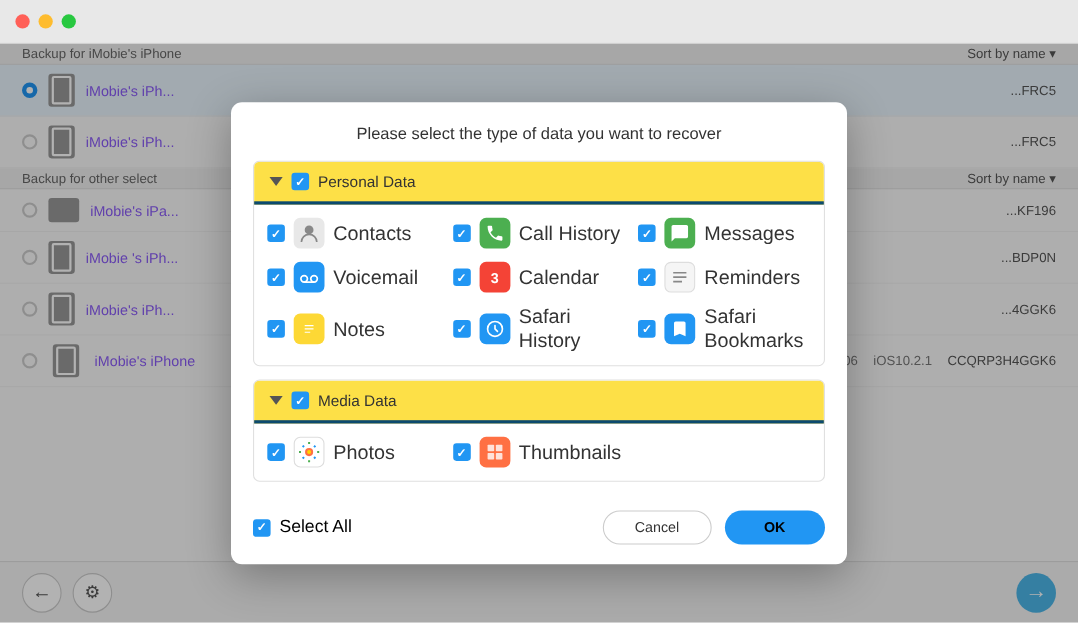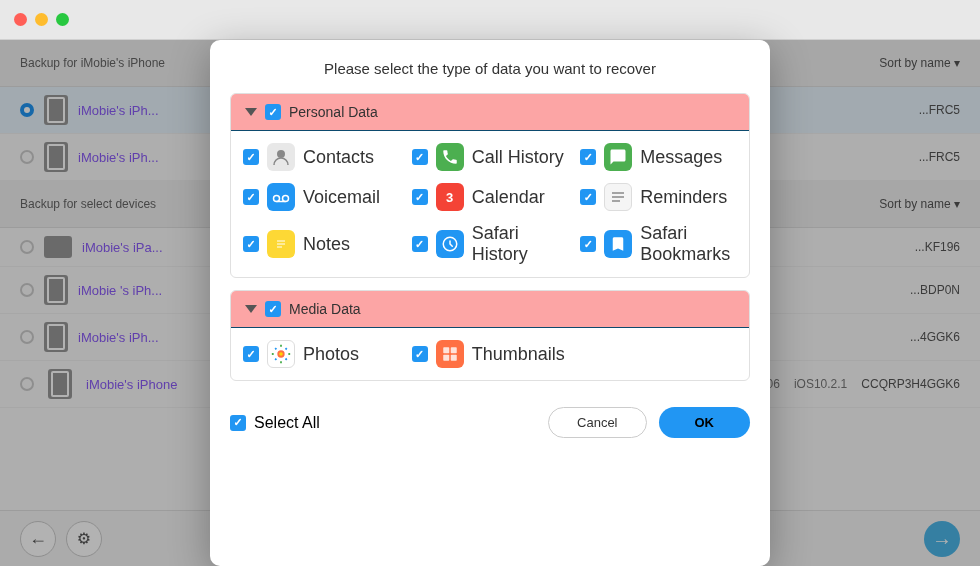--- a/index.html
+++ b/index.html
@@ -34,21 +34,21 @@
     .traffic-maximize { background: #28c840; }
 
     
     .list-area {
       position: absolute;
       top: 40px; left: 0; right: 0; bottom: 0;
       background: #fafafa;
     }
 
     .section-header {
-      padding: 16px 20px;
+      padding: 2px 20px;
       background: #f0f0f0;
       font-size: 12px;
       color: #666;
       display: flex;
       justify-content: space-between;
       align-items: flex-start;
       border-bottom: 1px solid #e0e0e0;
     }
     .sort-by {
       font-size: 12px;
@@ -149,20 +149,21 @@
       color: white;
       font-size: 20px;
     }
 
     
     .modal-overlay {
       position: absolute;
       top: 40px; left: 0; right: 0; bottom: 0;
       background: rgba(0,0,0,0.3);
       display: flex;
+      align-items: center;
       justify-content: center;
       z-index: 100;
     }
 
     
     .modal {
       background: white;
       border-radius: 10px;
       box-shadow: 0 10px 40px rgba(0,0,0,0.3);
       width: 560px;
@@ -188,22 +189,22 @@
       border: 1px solid #e0e0e0;
       border-radius: 6px;
       margin-bottom: 12px;
       overflow: hidden;
     }
 
     .section-title-row {
       display: flex;
       align-items: center;
       padding: 10px 14px;
-      background: #fca5a5;
-      border-bottom: 1px solid #0c4a6e;
+      background: #fde047;
+      border-bottom: 3px solid #0c4a6e;
       gap: 8px;
     }
     .section-triangle {
       width: 0; height: 0;
       border-left: 6px solid transparent;
       border-right: 6px solid transparent;
       border-top: 8px solid #555;
       flex-shrink: 0;
     }
     .section-name {
@@ -327,21 +328,21 @@
   </div>
 
   <div class="list-item">
     <div class="radio"></div>
     <div class="phone-icon"></div>
     <span class="item-name">iMobie's iPh...</span>
     <span class="item-id">...FRC5</span>
   </div>
 
   <div class="section-header">
-    <span>Backup for select devices</span>
+    <span>Backup for other select</span>
     <span class="sort-by">Sort by name</span>
   </div>
 
   <div class="list-item">
     <div class="radio"></div>
     <div class="tablet-icon"></div>
     <span class="item-name">iMobie's iPa...</span>
     <span class="item-id">...KF196</span>
   </div>
 

